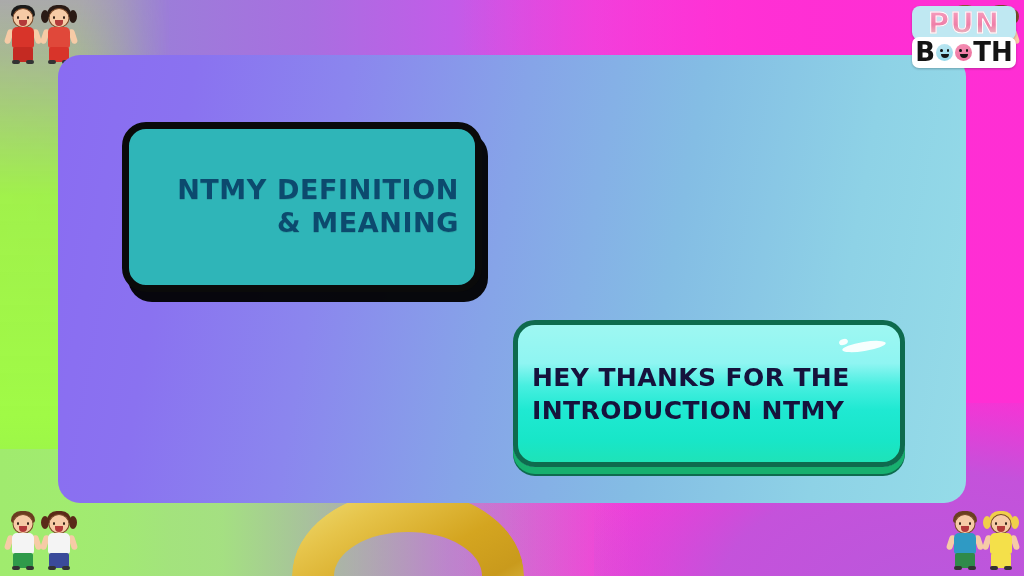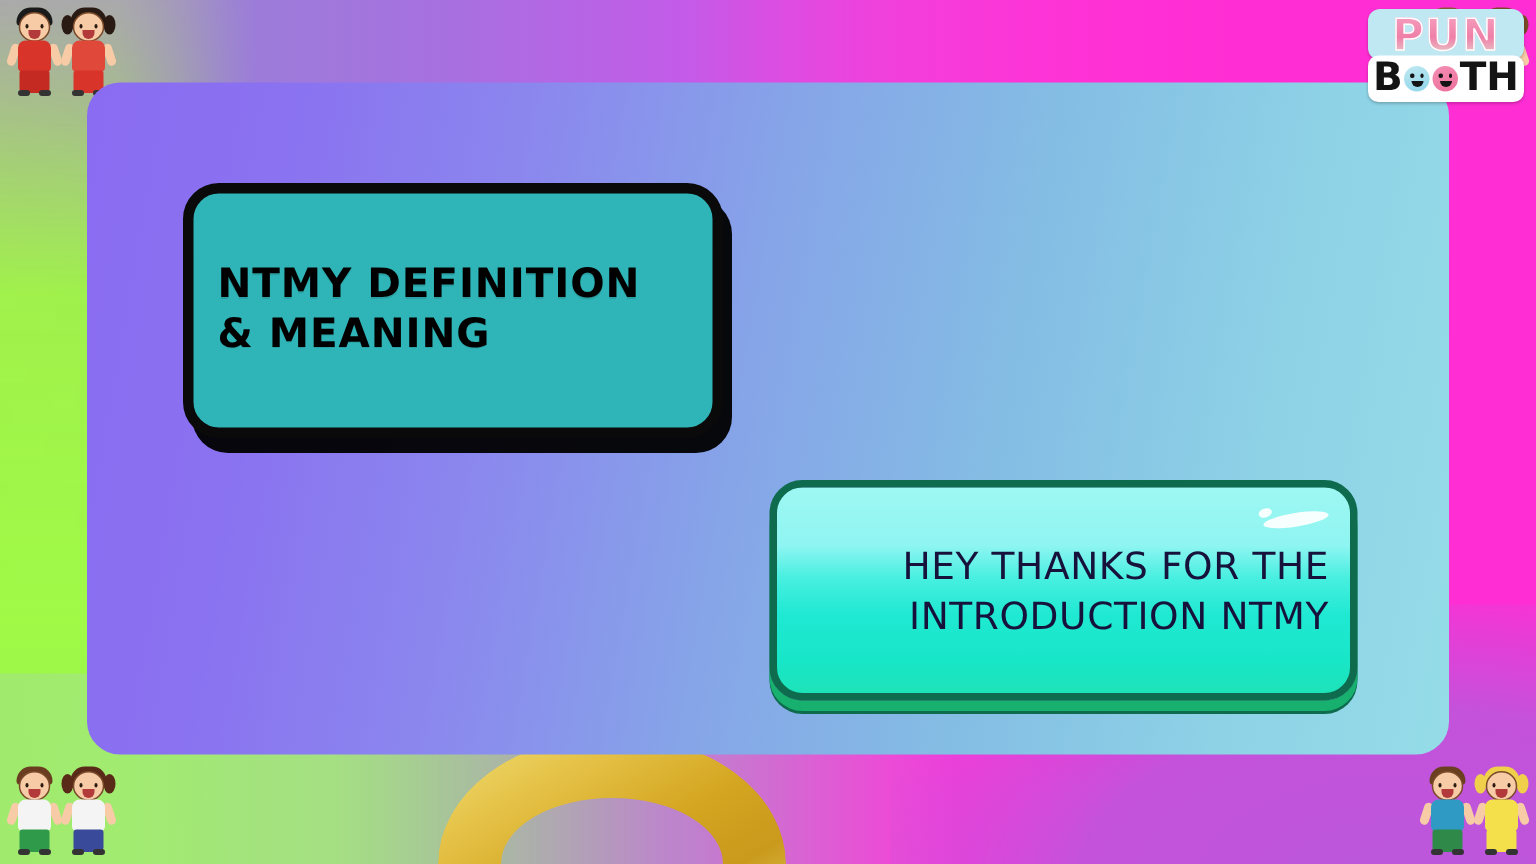--- a/index.html
+++ b/index.html
@@ -138,25 +138,25 @@
   .teal-box{
     position:absolute; left:64px; top:67px; width:360px; height:170px;
     background:#2fb5b8;
     border:7px solid #0a0a0a;
     border-radius:24px;
     box-shadow:6px 10px 0 rgba(0,0,0,.95);
     display:flex; align-items:center; justify-content:center;
     padding:6px 16px;
   }
   .teal-box .txt{
-    color:#000000;
+    color:#0c4a6e;
     font-size:27px;
     font-weight:bold;
     line-height:1.22;
-    text-align:left;
+    text-align:right;
     letter-spacing:.6px;
     text-transform:uppercase;
     text-shadow:0 1px 0 rgba(0,0,0,.10);
   }
 
   
   .cyan-box{
     position:absolute; left:455px; top:265px; width:392px; height:147px;
     border-radius:22px;
     border:5px solid #0e6b4e;
@@ -177,23 +177,23 @@
     border-radius:50%; background:rgba(255,255,255,.92); transform:rotate(-18deg);
   }
   .cyan-box .gloss-b{
     position:absolute; right:14px; top:17px; width:44px; height:9px;
     border-radius:50%; background:rgba(255,255,255,.92); transform:rotate(-9deg);
   }
   .cyan-box .txt{
     position:relative;
     color:#16123c;
     font-size:25px;
-    font-weight:normal;
+    font-weight:bold;
     line-height:1.32;
-    text-align:right;
+    text-align:left;
     letter-spacing:.4px;
     text-transform:uppercase;
   }
 
   
   .logo{
     position:absolute; right:8px; top:6px;
     width:104px;
     display:flex; flex-direction:column; align-items:flex-end;
     filter:drop-shadow(0 1px 1px rgba(0,0,0,.25));

